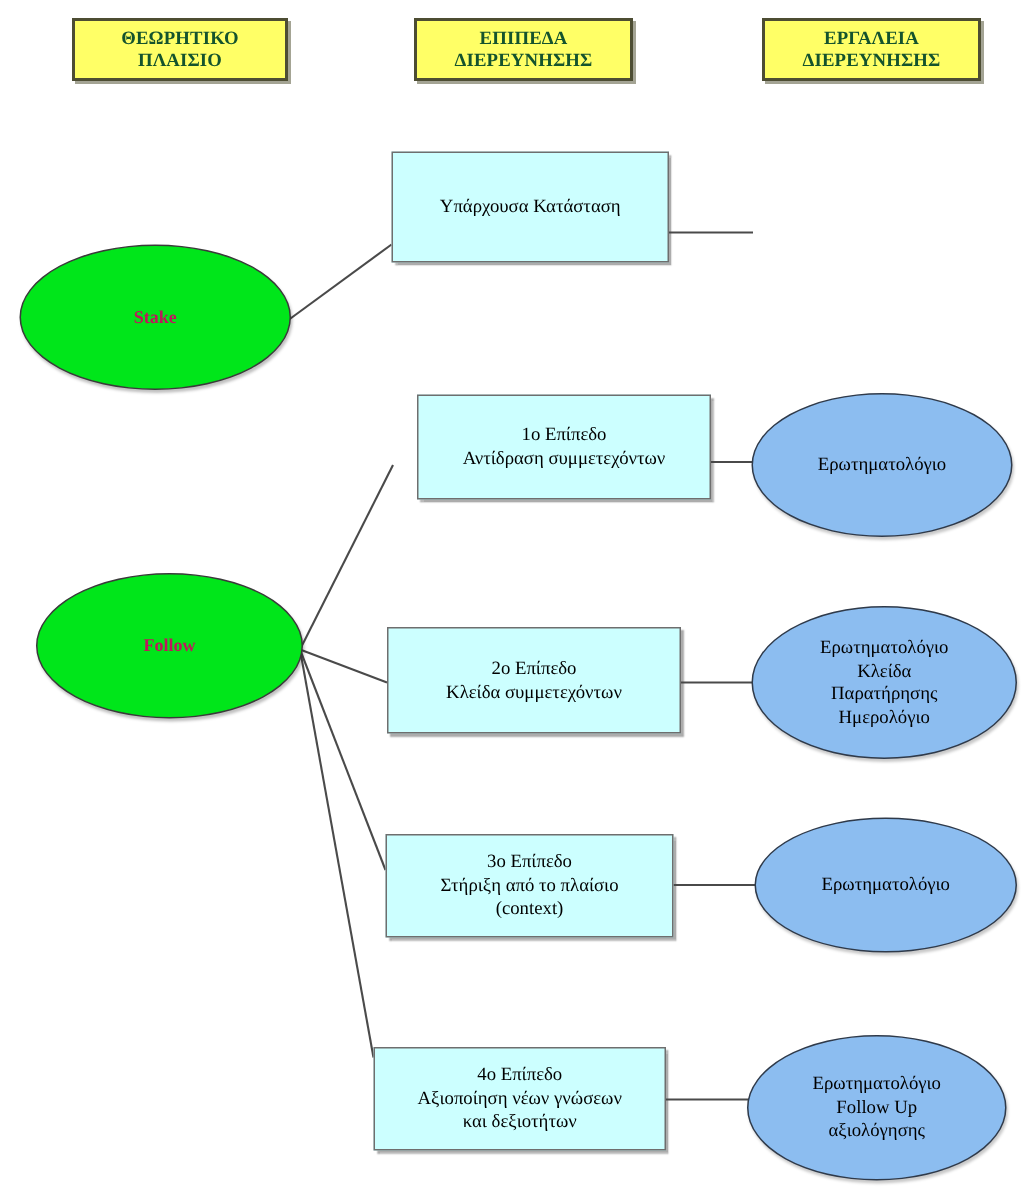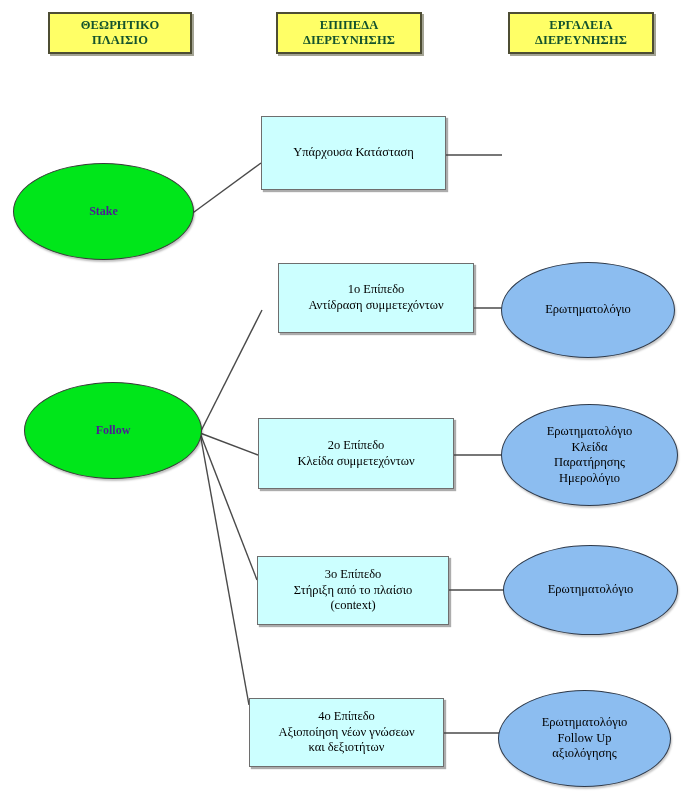--- a/index.html
+++ b/index.html
@@ -50,21 +50,21 @@
     background: #00e61a;
     border: 1px solid #3a3a3a;
     border-radius: 50%;
     display: flex;
     align-items: center;
     justify-content: center;
     text-align: center;
     font-family: "Liberation Serif", serif;
     font-weight: bold;
     font-size: 12px;
-    color: #4c1d95;
+    color: #be185d;
     box-shadow: 1px 2px 2px rgba(0,0,0,0.25);
   }
 
   
   .level-box {
     position: absolute;
     background: #ccffff;
     border: 1px solid #6e6e6e;
     box-shadow: 2px 2px 1px rgba(70,70,70,0.45);
     display: flex;
@@ -140,21 +140,21 @@
   </div>
 
   <div class="green-ellipse" style="left:13px; top:163px; width:179px; height:95px;">
     <span class="node-label">Stake</span>
   </div>
 
   <div class="green-ellipse" style="left:24px; top:382px; width:176px; height:95px;">
     <span class="node-label">Follow</span>
   </div>
 
-  <div class="level-box" style="left:261px; top:116px; width:183px; height:72px;">
+  <div class="level-box" style="left:261px; top:101px; width:183px; height:72px;">
     <span class="node-label">Υπάρχουσα Κατάσταση</span>
   </div>
 
   <div class="level-box" style="left:278px; top:263px; width:194px; height:68px;">
     <span class="node-label">1ο Επίπεδο
 Αντίδραση συμμετεχόντων</span>
   </div>
 
   <div class="level-box" style="left:258px; top:418px; width:194px; height:69px;">
     <span class="node-label">2ο Επίπεδο

